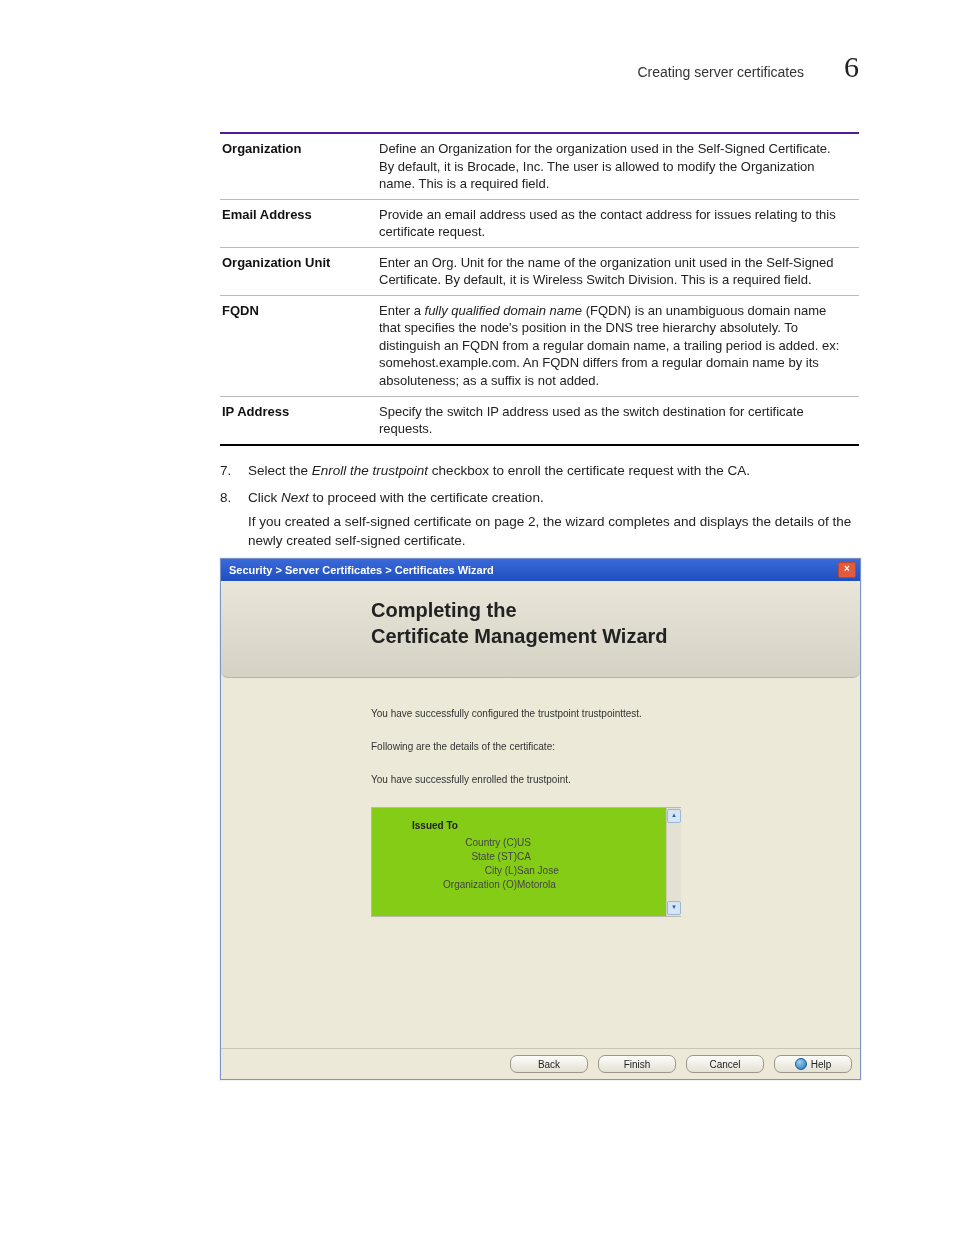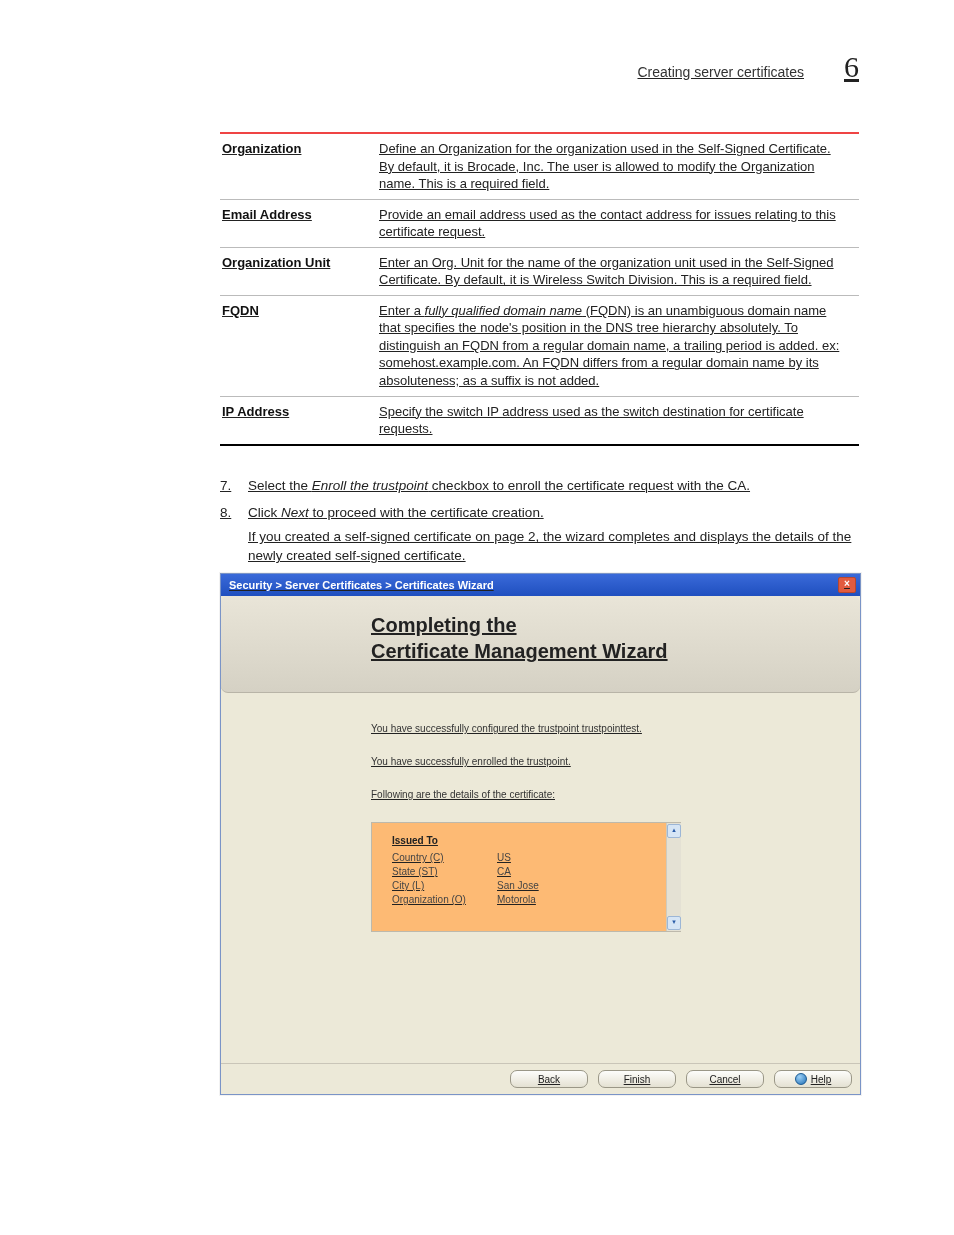--- a/index.html
+++ b/index.html
@@ -9,44 +9,43 @@
     font-family: Arial, Helvetica, sans-serif;
     font-size: 14px;
     color: #222;
   }
   .page {
     width: 954px;
     height: 1235px;
     position: relative;
     box-sizing: border-box;
     padding: 50px 95px 60px 220px;
-    text-decoration: underline;
   }
   .running-header {
     display: flex;
     justify-content: flex-end;
     align-items: baseline;
     gap: 40px;
     margin-bottom: 48px;
   }
   .running-header .title {
     font-size: 14px;
     color: #333;
   }
   .running-header .chapnum {
     font-size: 30px;
     font-family: "Times New Roman", serif;
     color: #222;
   }
   table.defs {
     width: 100%;
     border-collapse: collapse;
-    border-top: 2px solid #ef4444;
+    border-top: 2px solid #4c1d95;
     border-bottom: 2px solid #000;
-    margin-bottom: 31px;
+    margin-bottom: 16px;
   }
   table.defs td {
     border-bottom: 1px solid #bbb;
     padding: 6px 10px 6px 2px;
     vertical-align: top;
     font-size: 13px;
     line-height: 1.35;
   }
   table.defs tr:last-child td {
     border-bottom: none;
@@ -128,24 +127,24 @@
     min-height: 280px;
   }
   .wizard .body .line {
     font-size: 10px;
     color: #333;
     margin-bottom: 22px;
   }
   .wizard .detailsbox {
     border: 1px solid #bdb9ac;
     border-right: none;
-    background: #fdba74;
+    background: #84cc16;
     width: 310px;
     height: 110px;
-    padding: 8px 8px;
+    padding: 8px 28px;
     position: relative;
     overflow: hidden;
     box-sizing: border-box;
   }
   .wizard .detailsbox .scroll {
     position: absolute;
     right: 0;
     top: 0;
     bottom: 0;
     width: 14px;
@@ -173,21 +172,21 @@
     font-size: 10px;
     color: #222;
     margin: 4px 0 6px 12px;
   }
   .wizard .detailsbox .row {
     display: flex;
     margin: 3px 0 3px 12px;
     font-size: 10px;
     color: #444;
   }
-  .wizard .detailsbox .row .k { width: 105px; }
+  .wizard .detailsbox .row .k { width: 105px; text-align: right; }
   .wizard .footer {
     background: #ece9d8;
     border-top: 1px solid #c9c5b8;
     padding: 6px 8px;
     display: flex;
     justify-content: flex-end;
     gap: 10px;
   }
   .wizard .footer .btn {
     min-width: 56px;
@@ -275,22 +274,22 @@
 
     <div class="banner">
       <div class="h1">
         <div>Completing the</div>
         <div>Certificate Management Wizard</div>
       </div>
     </div>
 
     <div class="body">
       <div class="line">You have successfully configured the trustpoint trustpointtest.</div>
+      <div class="line">Following are the details of the certificate:</div>
       <div class="line">You have successfully enrolled the trustpoint.</div>
-      <div class="line">Following are the details of the certificate:</div>
 
       <div class="detailsbox">
         <div class="hdr">Issued To</div>
         <div class="row">
           <span class="k">Country (C)</span>
           <span>US</span>
         </div>
         <div class="row">
           <span class="k">State (ST)</span>
           <span>CA</span>

